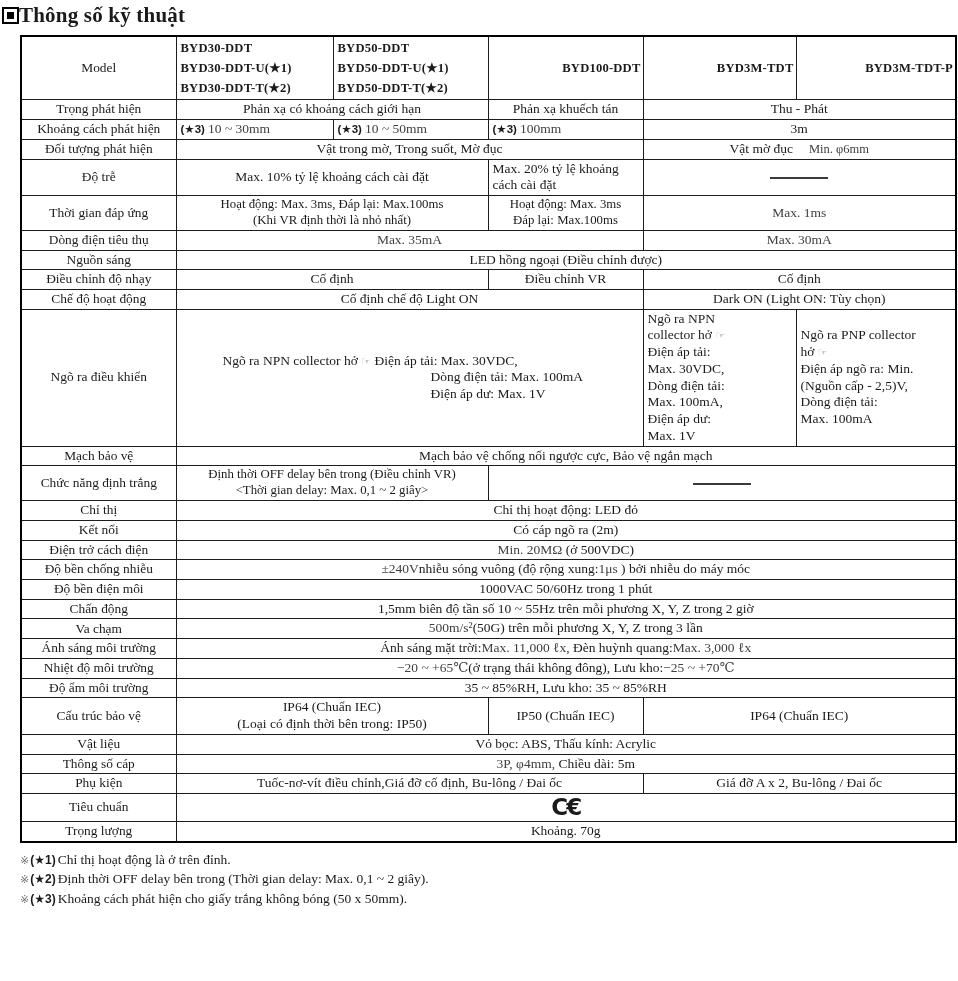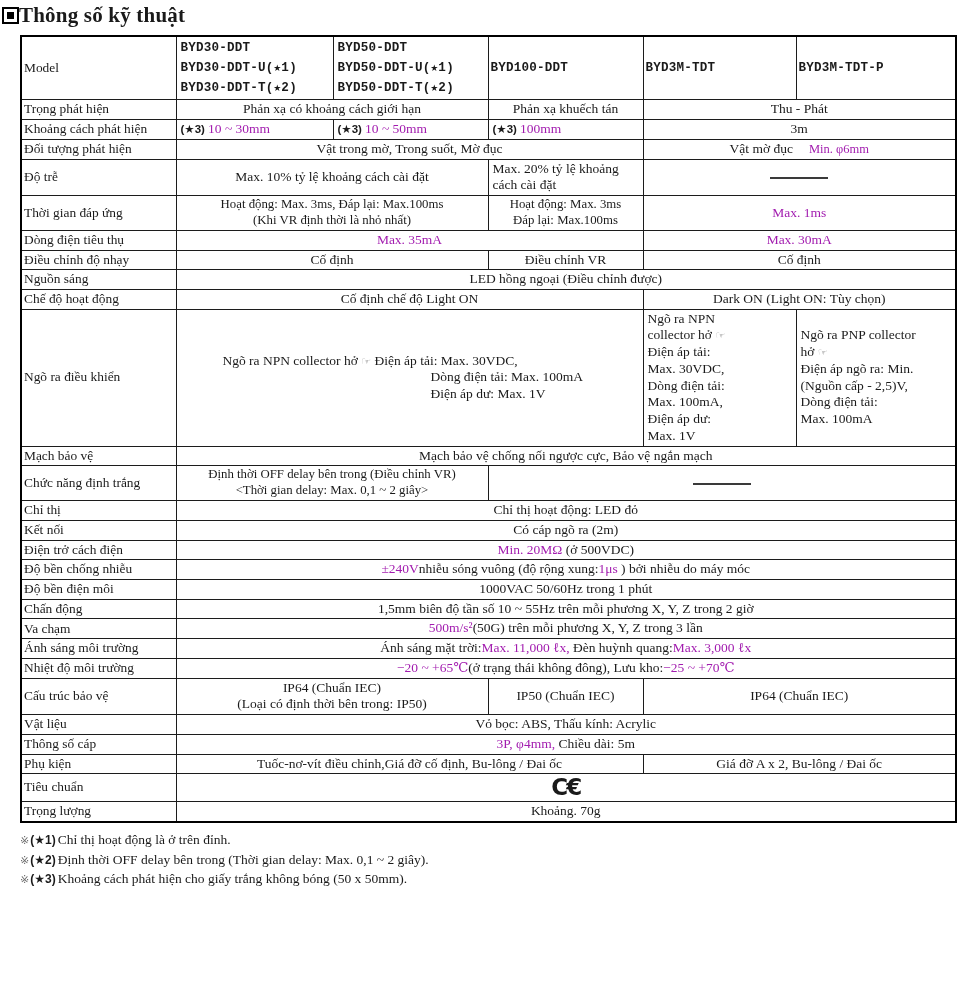--- a/index.html
+++ b/index.html
@@ -25,32 +25,32 @@
   }
   td{
     border:1px solid #1c1c1c;
     font-size:13.5px;
     line-height:1.24;
     text-align:center;
     vertical-align:middle;
     padding:1px 2px;
     overflow:hidden;
   }
-  td.lbl{text-align:left;font-size:13.4px;white-space:nowrap;}
+  td.lbl{text-align:center;font-size:13.4px;white-space:nowrap;}
   td.left{text-align:left;padding-left:4px;}
   td.sm{font-size:12.8px;}
   td.model{
-    font-family:Liberation Mono, monospace;
+    font-family:Liberation Serif, serif;
     font-weight:bold;font-size:12.6px;line-height:1.6;
     text-align:left;padding-left:4px;letter-spacing:0.2px;
     white-space:nowrap;
     margin-left:8px;
   }
-  td.model.ctr{text-align:left;padding-left:2px;}
-  .g{color:#a21caf;}
+  td.model.ctr{text-align:right;padding-left:2px;}
+  .g{color:#404040;}
   .sm2{font-size:12.5px;margin-left:16px;}
   .b{font-family:"Liberation Sans","DejaVu Sans",sans-serif;font-weight:bold;font-size:11.5px;}
   .hand{color:#9a9a9a;font-family:"DejaVu Sans",sans-serif;font-size:11px;}
   .rule{display:inline-block;width:58px;border-top:2px solid #3a3a3a;vertical-align:middle;}
   .spacer{display:inline-block;height:1px;}
   .ce{
     font-family:"DejaVu Sans",sans-serif;font-weight:bold;
     font-size:23px;letter-spacing:-2px;line-height:1.05;
   }
   .footnotes{margin:8px 0 0 20px;}
@@ -115,30 +115,30 @@
         <td class="sm" colspan="2"><span>Hoạt động: Max. 3ms, Đáp lại: Max.100ms</span><br><span>(Khi VR định thời là nhỏ nhất)</span></td>
         <td class="sm" colspan="1"><span>Hoạt động: Max. 3ms</span><br><span>Đáp lại: Max.100ms</span></td>
         <td colspan="2"><span class="g">Max. 1ms</span></td>
       </tr>
       <tr>
         <td class="lbl">Dòng điện tiêu thụ</td>
         <td colspan="3"><span class="g">Max. 35mA</span></td>
         <td colspan="2"><span class="g">Max. 30mA</span></td>
       </tr>
       <tr>
+        <td class="lbl">Nguồn sáng</td>
+        <td colspan="5"><span>LED hồng ngoại (Điều chỉnh được)</span></td>
+      </tr>
+      <tr>
         <td class="lbl">Điều chỉnh độ nhạy</td>
         <td colspan="2"><span>Cố định</span></td>
         <td colspan="1"><span>Điều chỉnh VR</span></td>
         <td colspan="2"><span>Cố định</span></td>
       </tr>
       <tr>
-        <td class="lbl">Nguồn sáng</td>
-        <td colspan="5"><span>LED hồng ngoại (Điều chỉnh được)</span></td>
-      </tr>
-      <tr>
         <td class="lbl">Chế độ hoạt động</td>
         <td colspan="3"><span>Cố định chế độ Light ON</span></td>
         <td colspan="2"><span>Dark ON (Light ON: Tùy chọn)</span></td>
       </tr>
       <tr>
         <td class="lbl">Ngõ ra điều khiển</td>
         <td class="left" colspan="3"><span class="spacer" style="width: 42px;"></span><span>Ngõ ra NPN collector hở </span><span class="hand">☞</span><span> Điện áp tải: Max. 30VDC,</span><br><span class="spacer" style="width: 250px;"></span><span>Dòng điện tải: Max. 100mA</span><br><span class="spacer" style="width: 250px;"></span><span>Điện áp dư: Max. 1V</span></td>
         <td class="left" colspan="1"><span>Ngõ ra NPN</span><br><span>collector hở </span><span class="hand">☞</span><br><span>Điện áp tải:</span><br><span>Max. 30VDC,</span><br><span>Dòng điện tải:</span><br><span>Max. 100mA,</span><br><span>Điện áp dư:</span><br><span>Max. 1V</span></td>
         <td class="left" colspan="1"><span>Ngõ ra PNP collector</span><br><span>hở </span><span class="hand">☞</span><br><span>Điện áp ngõ ra: Min.</span><br><span>(Nguồn cấp - 2,5)V,</span><br><span>Dòng điện tải:</span><br><span>Max. 100mA</span></td>
       </tr>
@@ -179,20 +179,24 @@
         <td class="lbl">Va chạm</td>
         <td colspan="5"><span class="g">500m/s²</span><span>(50G) trên mỗi phương X, Y, Z trong 3 lần</span></td>
       </tr>
       <tr>
         <td class="lbl">Ánh sáng môi trường</td>
         <td colspan="5"><span>Ánh sáng mặt trời:</span><span class="g">Max. 11,000 ℓx,  </span><span>Đèn huỳnh quang:</span><span class="g">Max. 3,000 ℓx</span></td>
       </tr>
       <tr>
         <td class="lbl">Nhiệt độ môi trường</td>
         <td colspan="5"><span class="g">−20 ~ +65℃</span><span>(ở trạng thái không đông), Lưu kho:</span><span class="g">−25 ~ +70℃</span></td>
+      </tr>
+      <tr>
+        <td class="lbl">Độ ẩm môi trường</td>
+        <td colspan="5"><span>35 ~ 85%RH, Lưu kho: 35 ~ 85%RH</span></td>
       </tr>
       <tr>
         <td class="lbl">Cấu trúc bảo vệ</td>
         <td colspan="2"><span>IP64 (Chuẩn IEC)</span><br><span>(Loại có định thời bên trong: IP50)</span></td>
         <td colspan="1"><span>IP50 (Chuẩn IEC)</span></td>
         <td colspan="2"><span>IP64 (Chuẩn IEC)</span></td>
       </tr>
       <tr>
         <td class="lbl">Vật liệu</td>
         <td colspan="5"><span>Vỏ bọc: ABS, Thấu kính: Acrylic</span></td>

